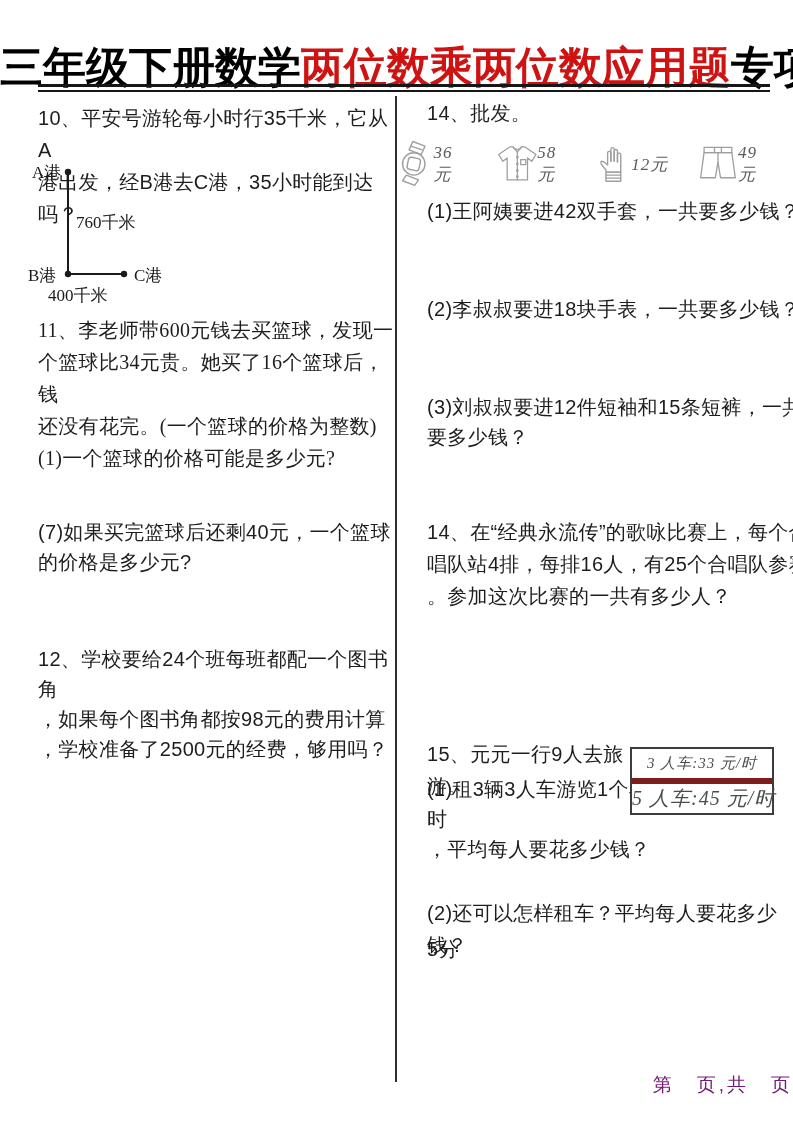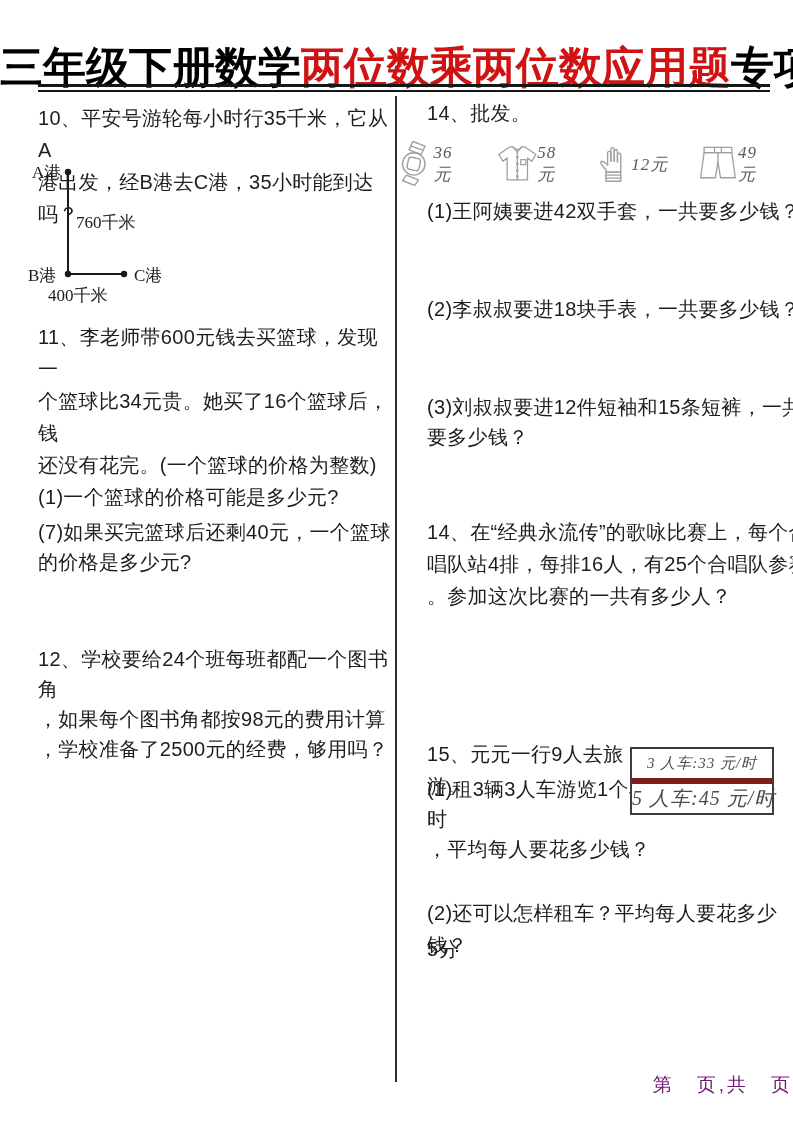--- a/index.html
+++ b/index.html
@@ -74,21 +74,21 @@
     <circle cx="42" cy="16" r="3.2" fill="#1a1a1a"></circle>
     <circle cx="42" cy="118" r="3.2" fill="#1a1a1a"></circle>
     <circle cx="98" cy="118" r="3.2" fill="#1a1a1a"></circle>
     <text x="6" y="22">A港</text>
     <text x="50" y="72">760千米</text>
     <text x="2" y="125">B港</text>
     <text x="108" y="125">C港</text>
     <text x="22" y="145">400千米</text>
   </svg>
 
-  <div class="txt lcol" style="top:321px;">11、李老师带600元钱去买篮球，发现一
+  <div class="txt lcol" style="top:314px;font-family:Liberation Serif, serif;">11、李老师带600元钱去买篮球，发现一
 个篮球比34元贵。她买了16个篮球后，钱
 还没有花完。(一个篮球的价格为整数)
 (1)一个篮球的价格可能是多少元?</div>
   <div class="txt lcol lh30" style="top:517px;">(7)如果买完篮球后还剩40元，一个篮球
 的价格是多少元?</div>
   <div class="txt lcol lh30" style="top:644px;">12、学校要给24个班每班都配一个图书角
 ，如果每个图书角都按98元的费用计算
 ，学校准备了2500元的经费，够用吗？</div>
 
   <div class="txt rcol" style="top:97px;">14、批发。</div>

